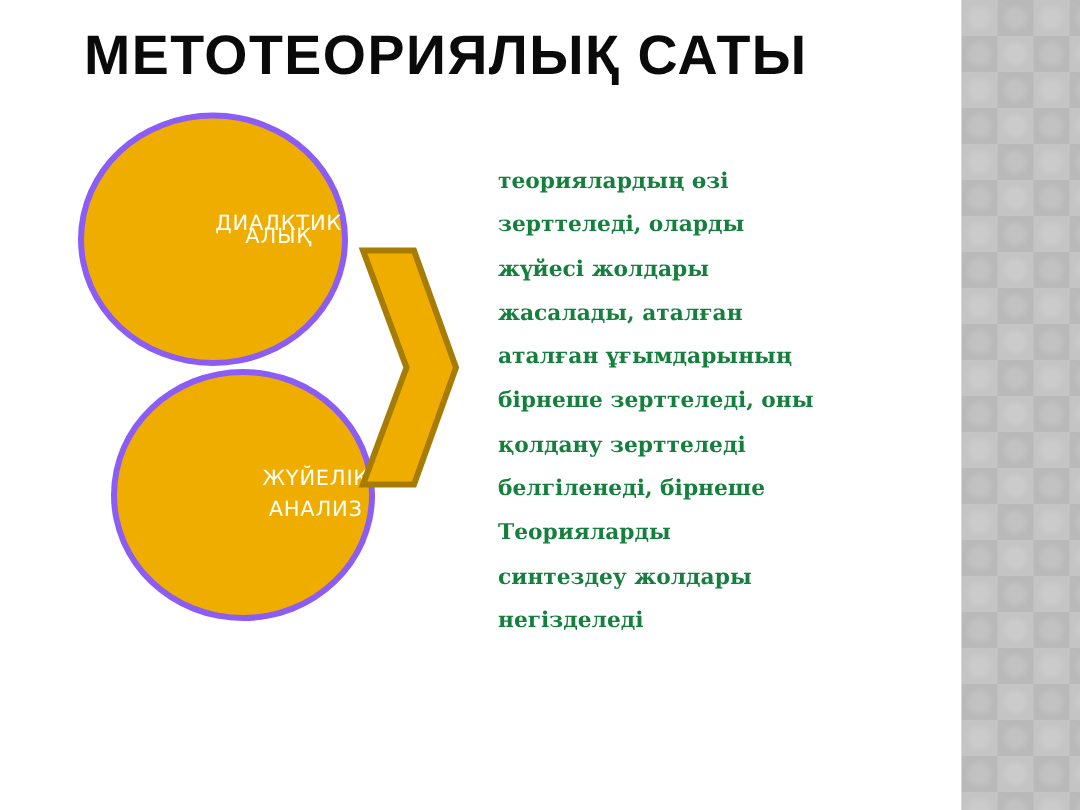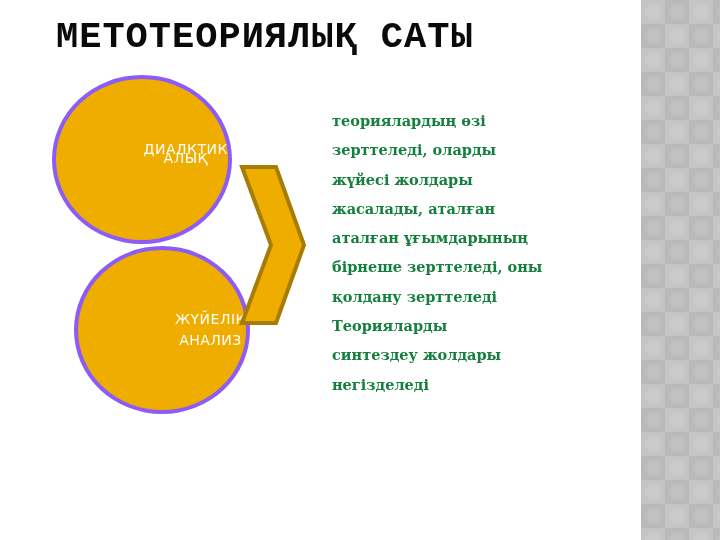--- a/index.html
+++ b/index.html
@@ -17,21 +17,21 @@
       background-size: 48px 48px;
       background-position: 0 0, 24px 24px;
     }
     .pattern-strip::before {
       content: ""; position: absolute; inset: 0;
       background-image: radial-gradient(circle at 50% 50%, rgba(255,255,255,0.12) 0 30%, transparent 60%);
       background-size: 24px 24px;
     }
     .title {
       position: absolute; left: 56px; top: 16px;
-      font-family: Liberation Mono, monospace; font-weight: bold;
+      font-family: Liberation Sans, sans-serif; font-weight: bold;
       font-size: 37px; letter-spacing: 1px; color: #0a0a0a;
       white-space: nowrap; margin: 0;
     }
     .circle {
       position: absolute; border-radius: 50%;
       background: #efad00; border: 4px solid #8b5cf6;
       box-sizing: border-box;
       display: flex; align-items: center; justify-content: flex-end;
       text-align: center;
     }
@@ -77,16 +77,17 @@
 </svg>
 
 <div class="body-text">
   <div>теориялардың өзі</div>
   <div>зерттеледі, оларды</div>
   <div>жүйесі жолдары</div>
   <div>жасалады, аталған</div>
   <div>аталған ұғымдарының</div>
   <div>бірнеше зерттеледі, оны</div>
   <div>қолдану зерттеледі</div>
+  <div>белгіленеді, бірнеше</div>
   <div>Теорияларды</div>
   <div>синтездеу жолдары</div>
   <div>негізделеді</div>
 </div>
 
 </body></html>

